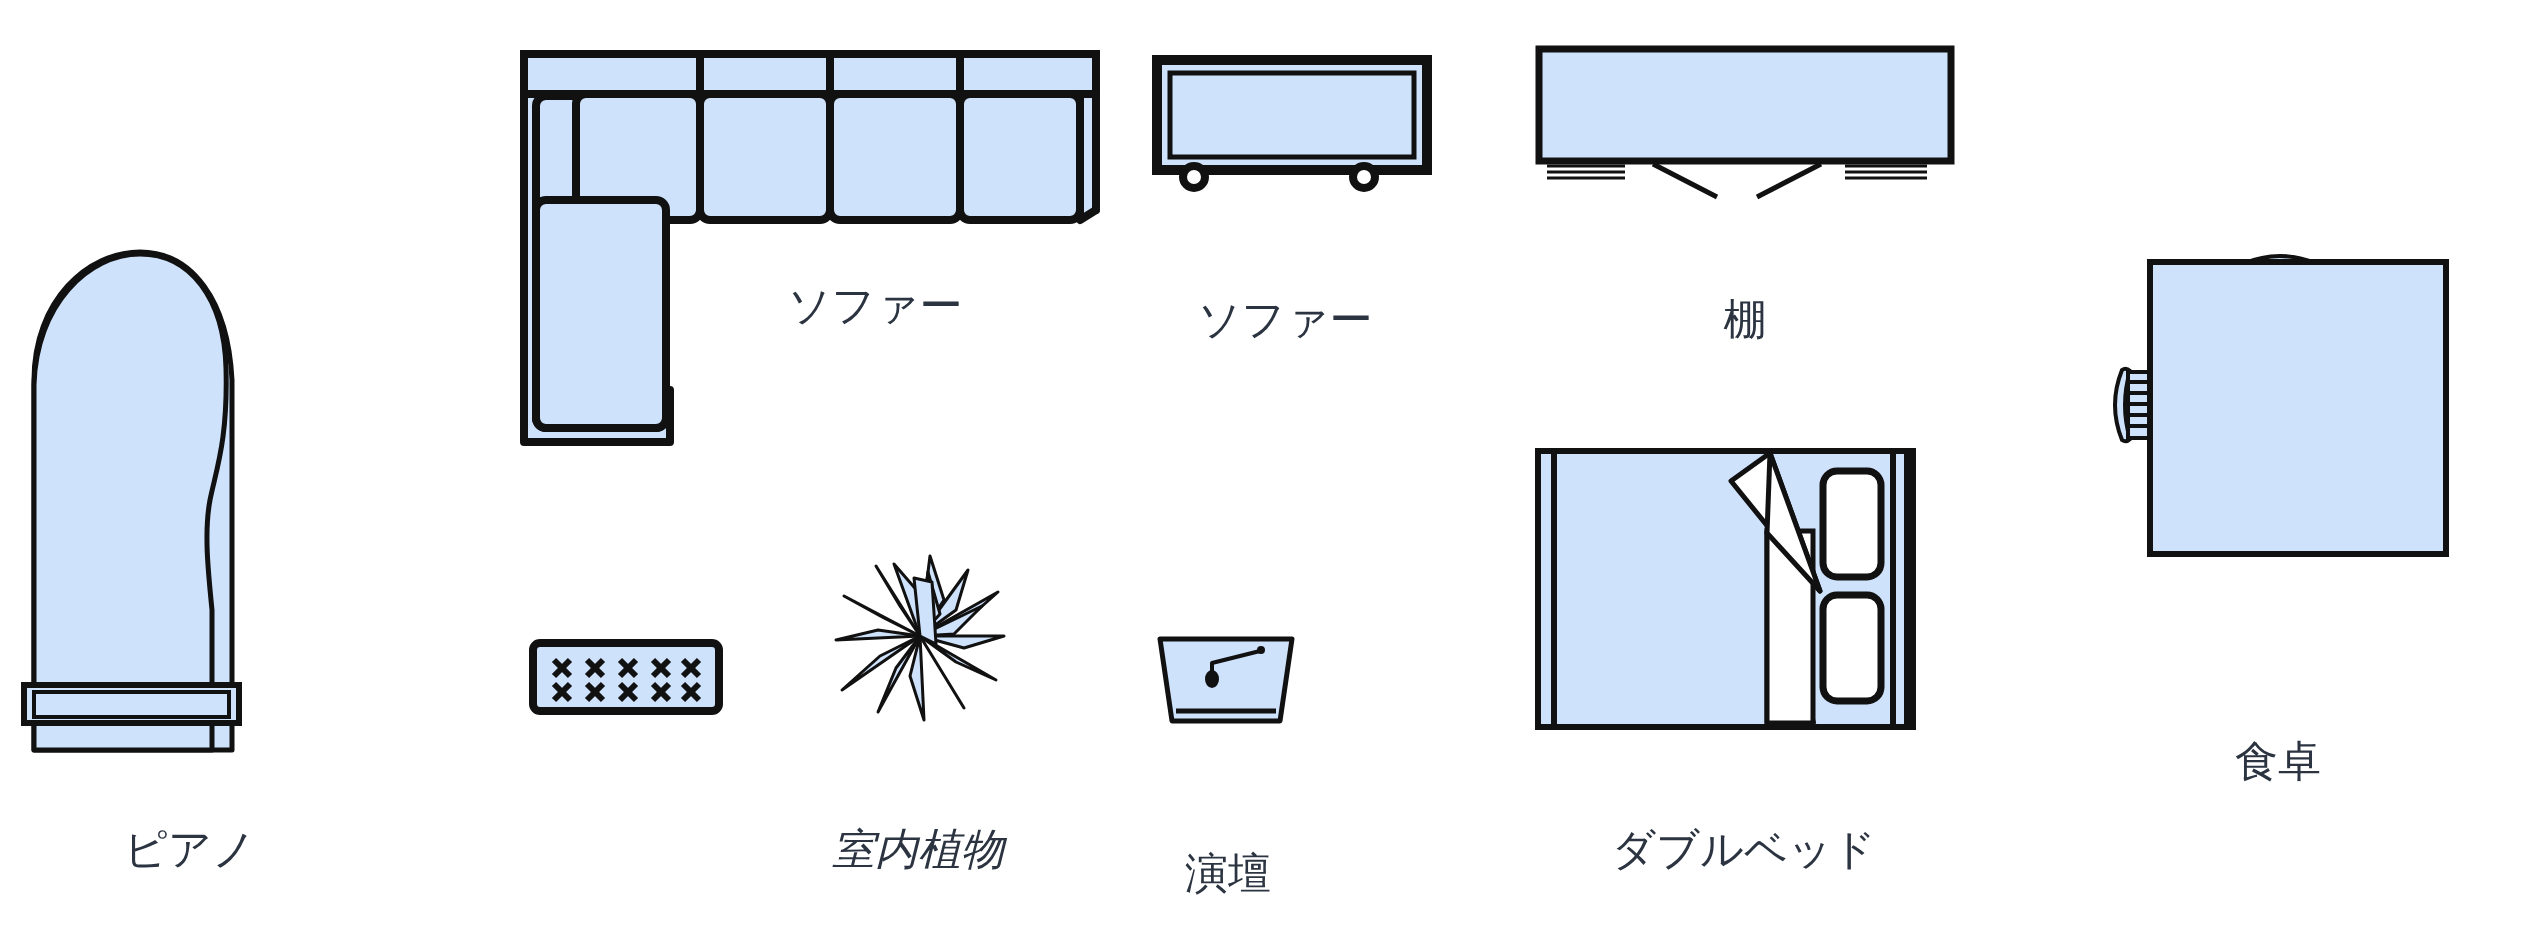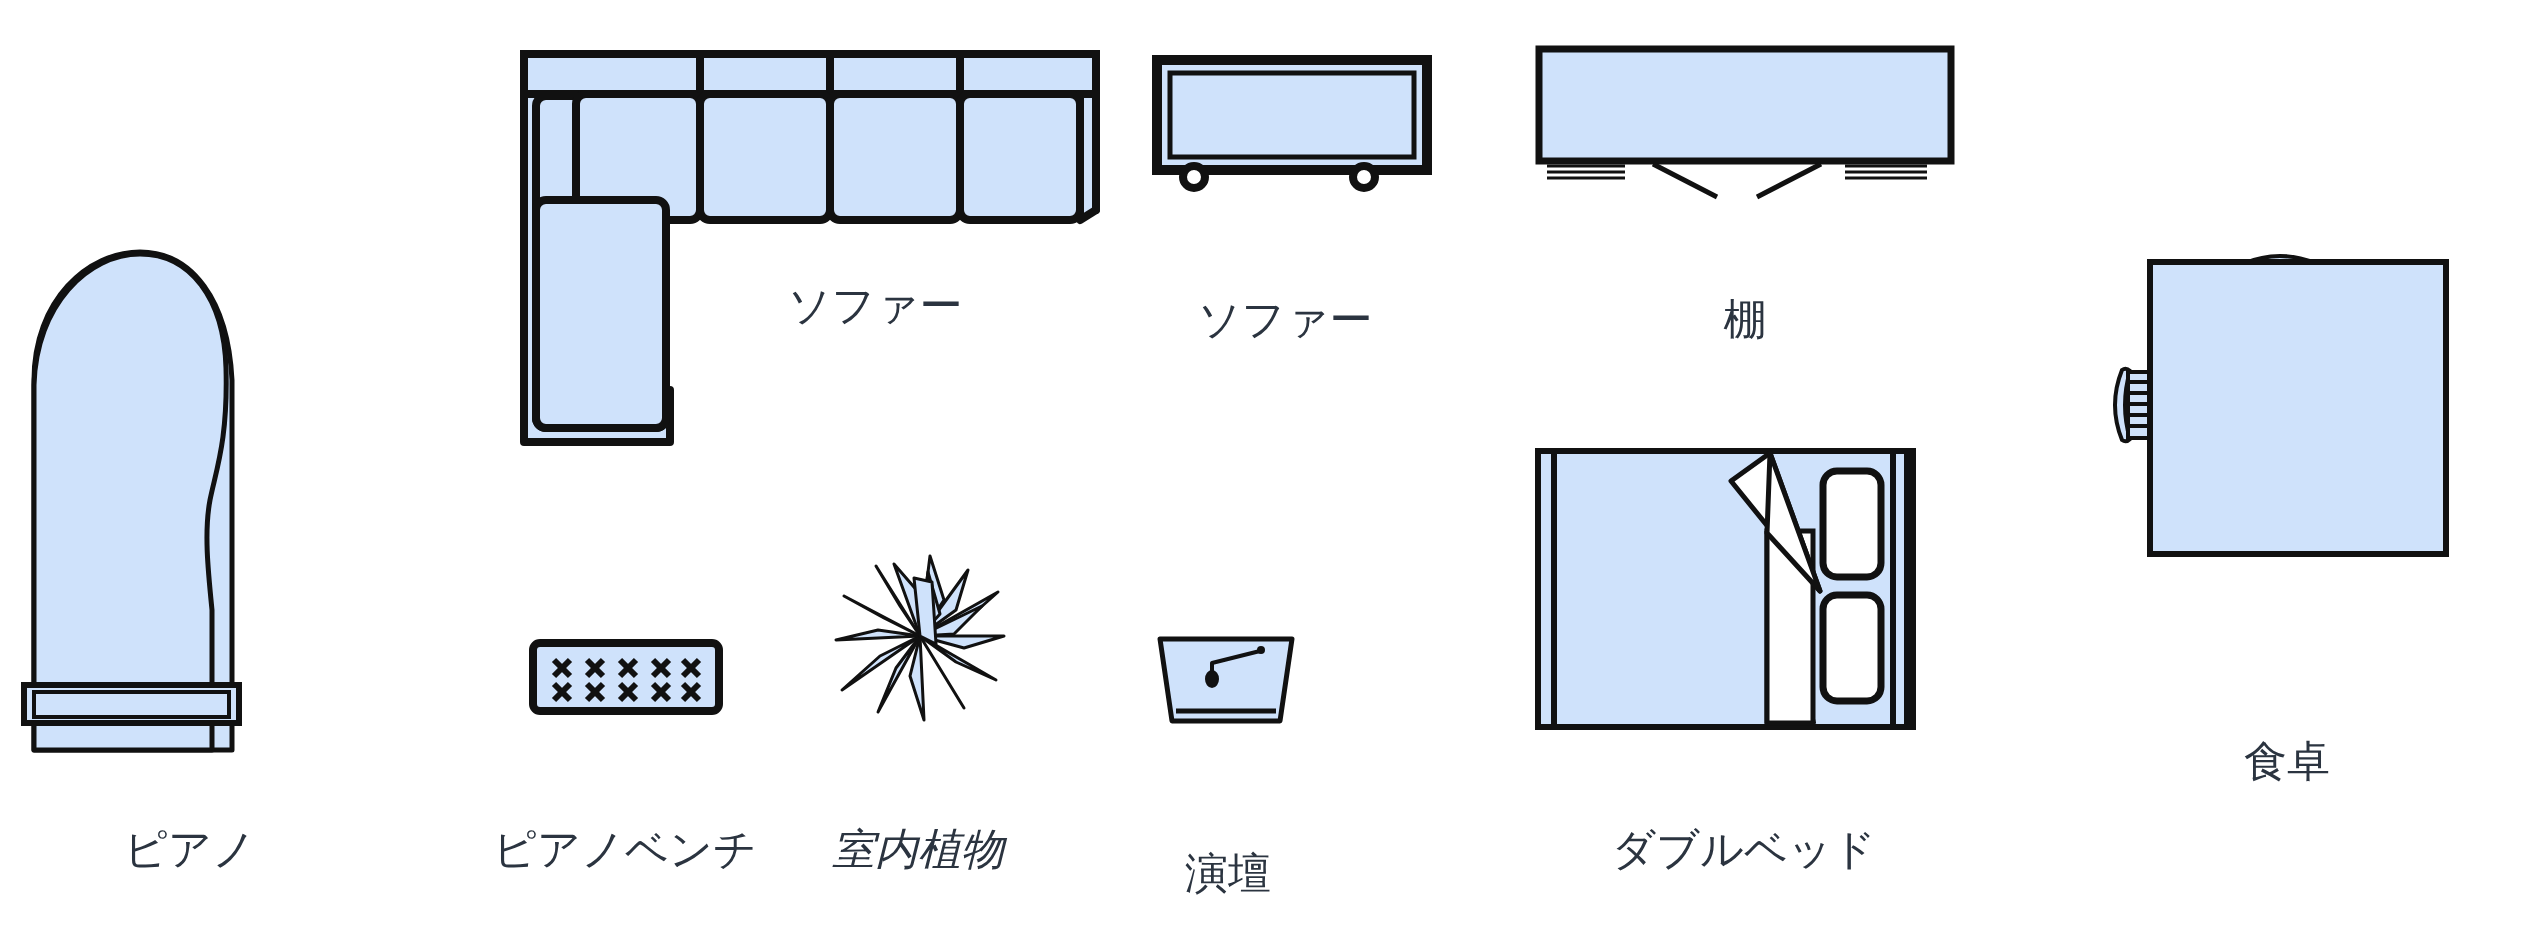--- a/index.html
+++ b/index.html
@@ -140,21 +140,21 @@
         <line x1="336" y1="177" x2="360" y2="177" stroke="#111111" stroke-width="4"></line>
         <line x1="336" y1="188" x2="360" y2="188" stroke="#111111" stroke-width="4"></line>
         <line x1="336" y1="199" x2="360" y2="199" stroke="#111111" stroke-width="4"></line>
         <line x1="336" y1="210" x2="360" y2="210" stroke="#111111" stroke-width="4"></line>
         <line x1="336" y1="221" x2="360" y2="221" stroke="#111111" stroke-width="4"></line>
       </g>
 
       <rect x="80" y="57" width="296" height="292" fill="#cfe2fb" stroke="#111111" stroke-width="6"></rect>
     </svg>
   </div>
-  <div class="label" style="left:2278px;top:740px;margin-left:9px;">食卓</div>
+  <div class="label" style="left:2278px;top:740px;">食卓</div>
 
   <div class="item" style="left:528px;top:638px;">
     <svg width="196" height="78" viewBox="0 0 196 78">
       <rect x="5" y="5" width="186" height="68" rx="7" fill="#cfe2fb" stroke="#111111" stroke-width="8"></rect>
       <g stroke="#111111" stroke-width="6" stroke-linecap="butt">
         <g>
           <line x1="26" y1="22" x2="42" y2="38"></line>
             <line x1="42" y1="22" x2="26" y2="38"></line>
           <line x1="59" y1="22" x2="75" y2="38"></line>
             <line x1="75" y1="22" x2="59" y2="38"></line>
@@ -173,21 +173,20 @@
           <line x1="92" y1="46" x2="108" y2="62"></line>
             <line x1="108" y1="46" x2="92" y2="62"></line>
           <line x1="125" y1="46" x2="141" y2="62"></line>
             <line x1="141" y1="46" x2="125" y2="62"></line>
           <line x1="155" y1="46" x2="171" y2="62"></line>
             <line x1="171" y1="46" x2="155" y2="62"></line>
         </g>
       </g>
     </svg>
   </div>
-  <div class="label" style="left:625px;top:828px;">ピアノベンチ</div>
 
   <div class="item" style="left:832px;top:548px;">
     <svg width="175" height="175" viewBox="0 0 175 175">
       <g fill="#cfe2fb" stroke="#111111" stroke-width="3" stroke-linejoin="round">
         <path d="M 88 88 L 62 16 L 88 46 Z"></path>
         <path d="M 88 88 L 98 8 L 112 52 Z"></path>
         <path d="M 88 88 L 136 22 L 124 62 Z"></path>
         <path d="M 88 88 L 166 44 L 130 76 Z"></path>
         <path d="M 88 88 L 172 88 L 132 100 Z"></path>
         <path d="M 88 88 L 164 132 L 124 114 Z"></path>

